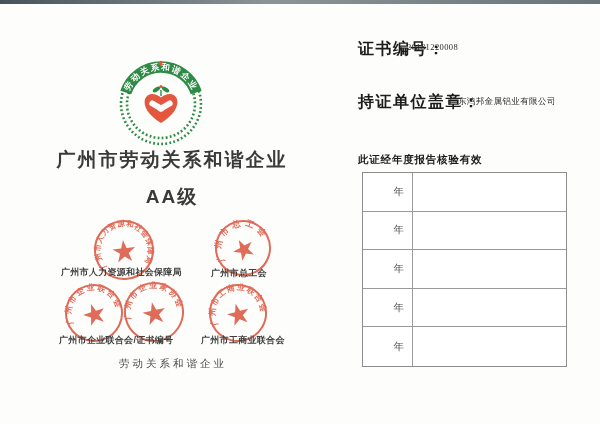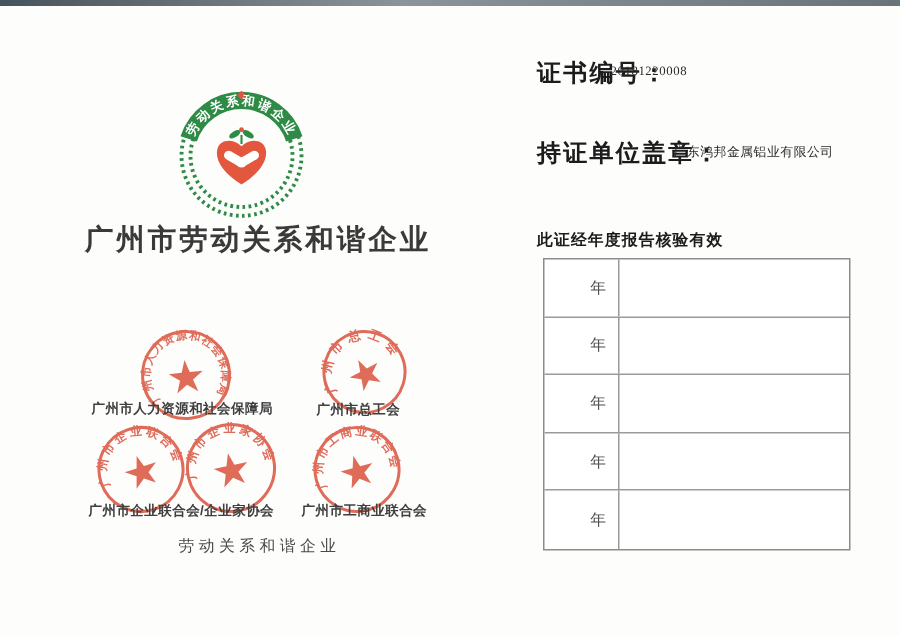--- a/index.html
+++ b/index.html
@@ -85,20 +85,21 @@
     <path d="M44 63 C31 55 26 46 28 39 C30 33 38 32 44 37.5 C50 32 58 33 60 39 C62 46 57 55 44 63 Z" fill="#e4573f"></path>
 
     <g transform="translate(44 48.5)">
       <rect x="-13" y="-3" width="15" height="6" rx="3" fill="#ffffff" transform="rotate(30)"></rect>
       <rect x="-2" y="-3" width="15" height="6" rx="3" fill="#ffffff" transform="rotate(-30)"></rect>
       <circle cx="0" cy="0" r="3.2" fill="#ffffff"></circle>
     </g>
   </svg>
 
   <div class="abs title-line" style="top:147px;">广州市劳动关系和谐企业</div>
+  <div class="abs title-line" style="top:184px;">AA级</div>
 
   <svg class="abs seal" style="left:93px;top:219px;" width="62" height="62" viewBox="0 0 62 62">
     <g transform="rotate(-6 31 31)">
       <circle cx="31" cy="31" r="29" fill="none" stroke="#dc5743" stroke-width="2"></circle>
       <defs>
           <path id="sealArc1" d="M12.6 46.4 A24 24 0 1 1 49.4 46.4"></path>
         </defs>
       <text font-size="7.6" fill="#dc5743" font-weight="bold" letter-spacing="0.6">
         <textPath href="#sealArc1" startOffset="50%" text-anchor="middle">广州市人力资源和社会保障局</textPath>
       </text>
@@ -154,21 +155,21 @@
       <defs>
           <path id="sealArc5" d="M12.38 44.79 A23 23 0 1 1 47.62 44.79"></path>
         </defs>
       <text font-size="8" fill="#dc5743" font-weight="bold" letter-spacing="1.4">
         <textPath href="#sealArc5" startOffset="50%" text-anchor="middle">广州市工商业联合会</textPath>
       </text>
       <polygon points="0,-1 0.2245,-0.309 0.951,-0.309 0.363,0.118 0.588,0.809 0,0.382 -0.588,0.809 -0.363,0.118 -0.951,-0.309 -0.2245,-0.309" transform="translate(30 32) scale(11.5)" fill="#dc5743"></polygon>
     </g>
   </svg>
 
-  <div class="abs seal-label" style="left:59px;top:334px;">广州市企业联合会/企业家协会</div>
+  <div class="abs seal-label" style="left:59px;top:334px;">广州市企业联合会/证书编号</div>
   <div class="abs seal-label" style="left:201px;top:334px;">广州市工商业联合会</div>
 
   <div class="abs date-line" style="top:357px;">劳动关系和谐企业</div>
 
   <div class="abs r-label" style="left:358px;top:39px;">证书编号：</div>
   <div class="abs r-value" style="left:407px;top:42px;">20181220008</div>
 
   <div class="abs r-label" style="left:358px;top:92px;">持证单位盖章：</div>
   <div class="abs r-value" style="left:415px;top:96px;padding-left:34px;">广东鸿邦金属铝业有限公司</div>
 

